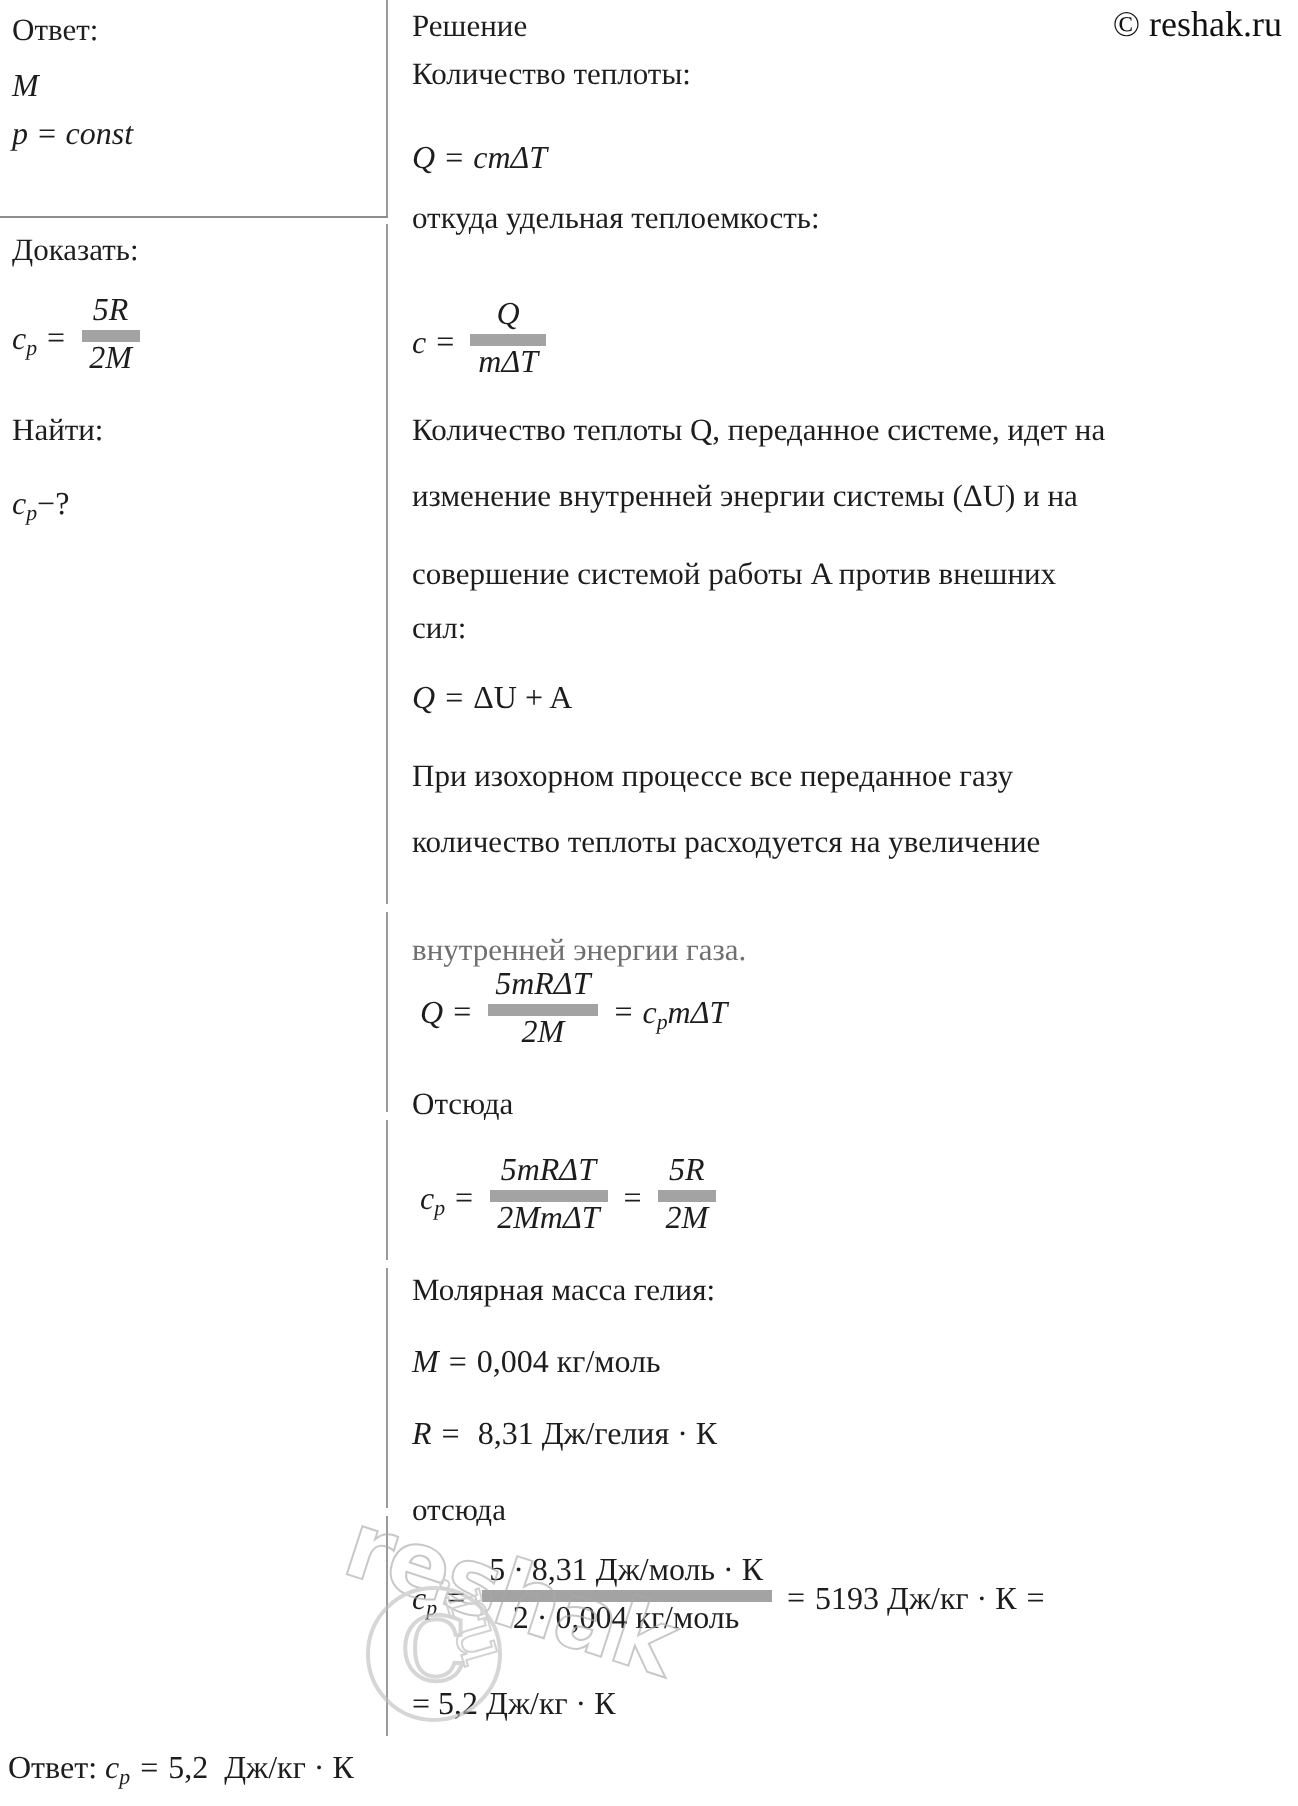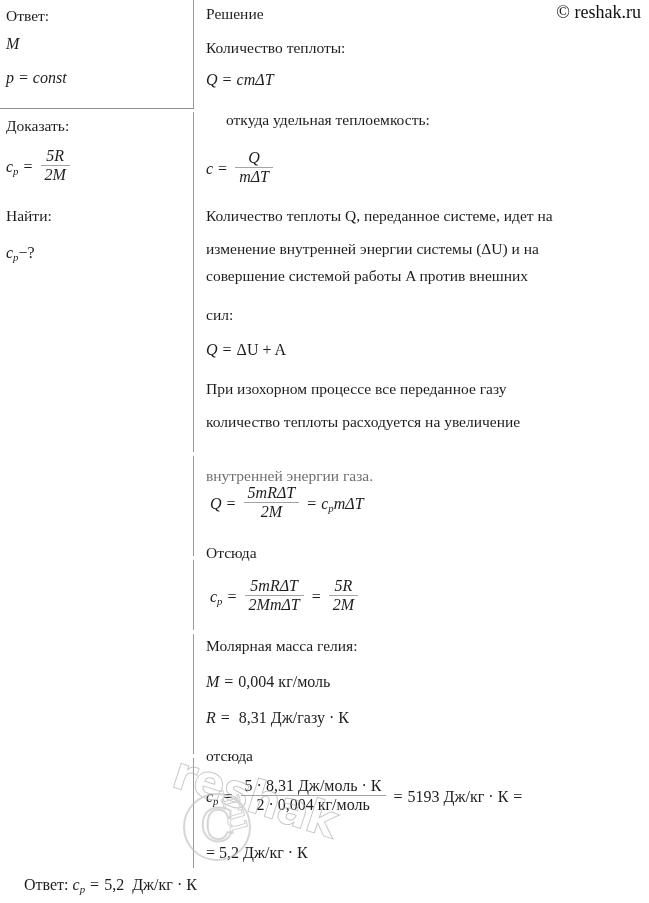--- a/index.html
+++ b/index.html
@@ -102,21 +102,21 @@
   }
   .frac > .num {
     display: block;
     padding: 0 4px 1px 4px;
     line-height: 1.05;
   }
   .frac > .den {
     display: block;
     padding: 1px 4px 0 4px;
     line-height: 1.05;
-    border-top: 1px solid #a3a3a3;
+    border-top: 6px solid #a3a3a3;
   }
 
   
   .eq { font-style: normal; padding: 0 5px; }
 
   
   .watermark {
     position: absolute;
     left: 175px;
     top: 735px;
@@ -180,21 +180,20 @@
     color: #111;
     white-space: nowrap;
   }
 
   
   .answer {
     position: absolute;
     left: 4px;
     top: 876px;
     white-space: nowrap;
-    margin-left: 20px;
   }
 </style>
 </head>
 <body>
 
 <div class="page">
 
   <div class="vrule s1"></div>
   <div class="vrule s2"></div>
   <div class="vrule s3"></div>
@@ -204,55 +203,55 @@
   <div class="hrule"></div>
 
   <div class="copyright">© reshak.ru</div>
 
   <div class="col-given">
 
     <div class="row txt" style="top:8px;">Ответ:</div>
 
     <div class="row mth" style="top:36px;">M</div>
 
-    <div class="row mth" style="top:70px;text-align:center;">p = const</div>
+    <div class="row mth" style="top:60px;text-align:center;">p = const</div>
 
     <div class="row txt" style="top:118px;">Доказать:</div>
 
     <div class="row mth" style="top:150px;">
       <span>c</span><sub>p</sub><span class="eq">=</span><span class="frac"><span class="num">5R</span><span class="den">2M</span></span>
     </div>
 
     <div class="row txt" style="top:208px;">Найти:</div>
 
     <div class="row mth" style="top:245px;">
       <span>c</span><sub>p</sub><span class="up">−?</span>
     </div>
 
   </div>
 
   <div class="col-solution">
 
     <div class="row txt" style="top:6px;">Решение</div>
 
-    <div class="row txt" style="top:40px;">Количество теплоты:</div>
+    <div class="row txt" style="top:30px;">Количество теплоты:</div>
 
     <div class="row mth" style="top:72px;">
       <span>Q</span><span class="eq">=</span><span>cmΔT</span>
     </div>
 
-    <div class="row txt" style="top:112px;margin-left:20px;">откуда удельная теплоемкость:</div>
+    <div class="row txt" style="top:102px;">откуда удельная теплоемкость:</div>
 
     <div class="row mth" style="top:152px;">
       <span>c</span><span class="eq">=</span><span class="frac"><span class="num">Q</span><span class="den">mΔT</span></span>
     </div>
 
     <div class="row txt" style="top:208px;">Количество теплоты Q, переданное системе, идет на</div>
     <div class="row txt" style="top:241px;text-align:right;">изменение внутренней энергии системы (ΔU) и на</div>
-    <div class="row txt" style="top:268px;">совершение системой работы A против внешних</div>
+    <div class="row txt" style="top:280px;">совершение системой работы A против внешних</div>
     <div class="row txt" style="top:307px;">сил:</div>
 
     <div class="row mth" style="top:342px;">
       <span>Q</span><span class="eq">=</span><span class="up">ΔU + A</span>
     </div>
 
     <div class="row txt" style="top:381px;text-align:center;">При изохорном процессе все переданное газу</div>
     <div class="row txt" style="top:414px;">количество теплоты расходуется на увеличение</div>
     <div class="row txt semilight" style="top:468px;">внутренней энергии газа.</div>
 
@@ -266,21 +265,21 @@
       <span>c</span><sub>p</sub><span class="eq">=</span><span class="frac"><span class="num">5mRΔT</span><span class="den">2MmΔT</span></span><span class="eq">=</span><span class="frac"><span class="num">5R</span><span class="den">2M</span></span>
     </div>
 
     <div class="row txt" style="top:638px;">Молярная масса гелия:</div>
 
     <div class="row mth" style="top:674px;">
       <span>M</span><span class="eq">=</span><span class="up">0,004</span><span class="up">&nbsp;</span><span class="up">кг/моль</span>
     </div>
 
     <div class="row mth" style="top:710px;">
-      <span>R</span><span class="eq">=</span><span class="up">&nbsp;</span><span class="up">8,31</span><span class="up">&nbsp;</span><span class="up">Дж/газу · К</span>
+      <span>R</span><span class="eq">=</span><span class="up">&nbsp;</span><span class="up">8,31</span><span class="up">&nbsp;</span><span class="up">Дж/гелия · К</span>
     </div>
 
     <div class="row txt" style="top:748px;">отсюда</div>
 
     <div class="row mth" style="top:780px;">
       <span>c</span><sub>p</sub><span class="eq">=</span><span class="frac"><span class="num up">5 · 8,31 Дж/моль · К</span><span class="den up">2 · 0,004 кг/моль</span></span><span class="eq">=</span><span class="up">5193 Дж/кг · К</span><span class="eq">=</span>
     </div>
 
     <div class="row mth" style="top:845px;">
       <span class="up">=</span><span class="up">&nbsp;</span><span class="up">5,2 Дж/кг · К</span>

